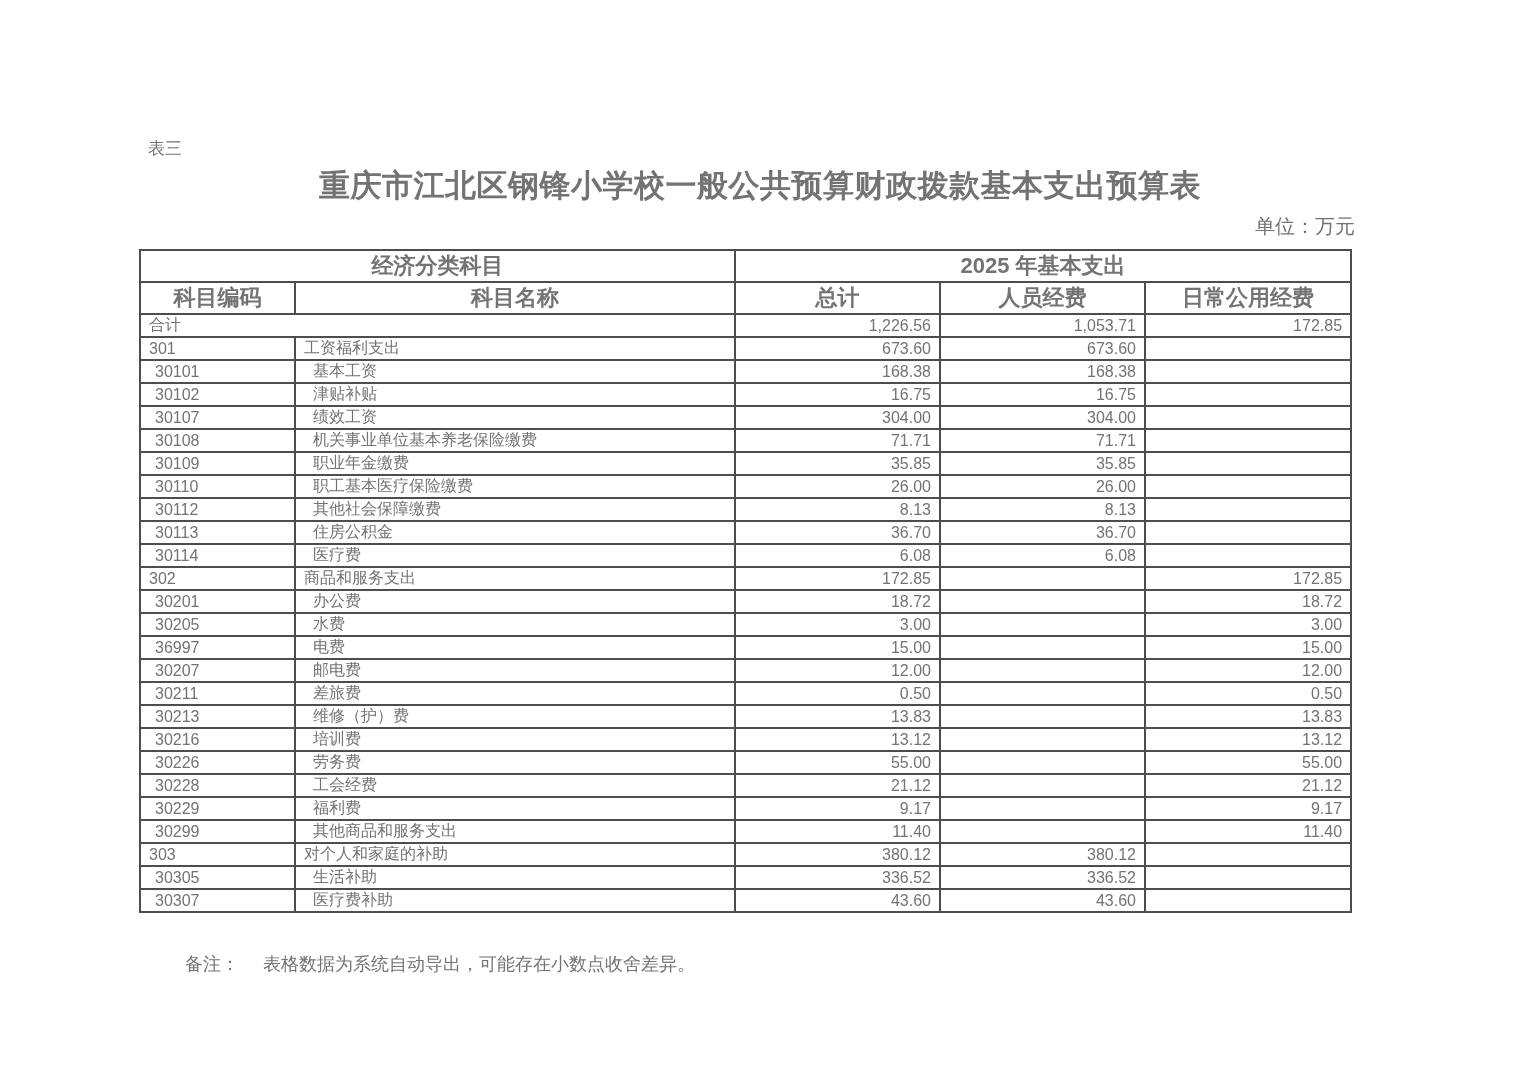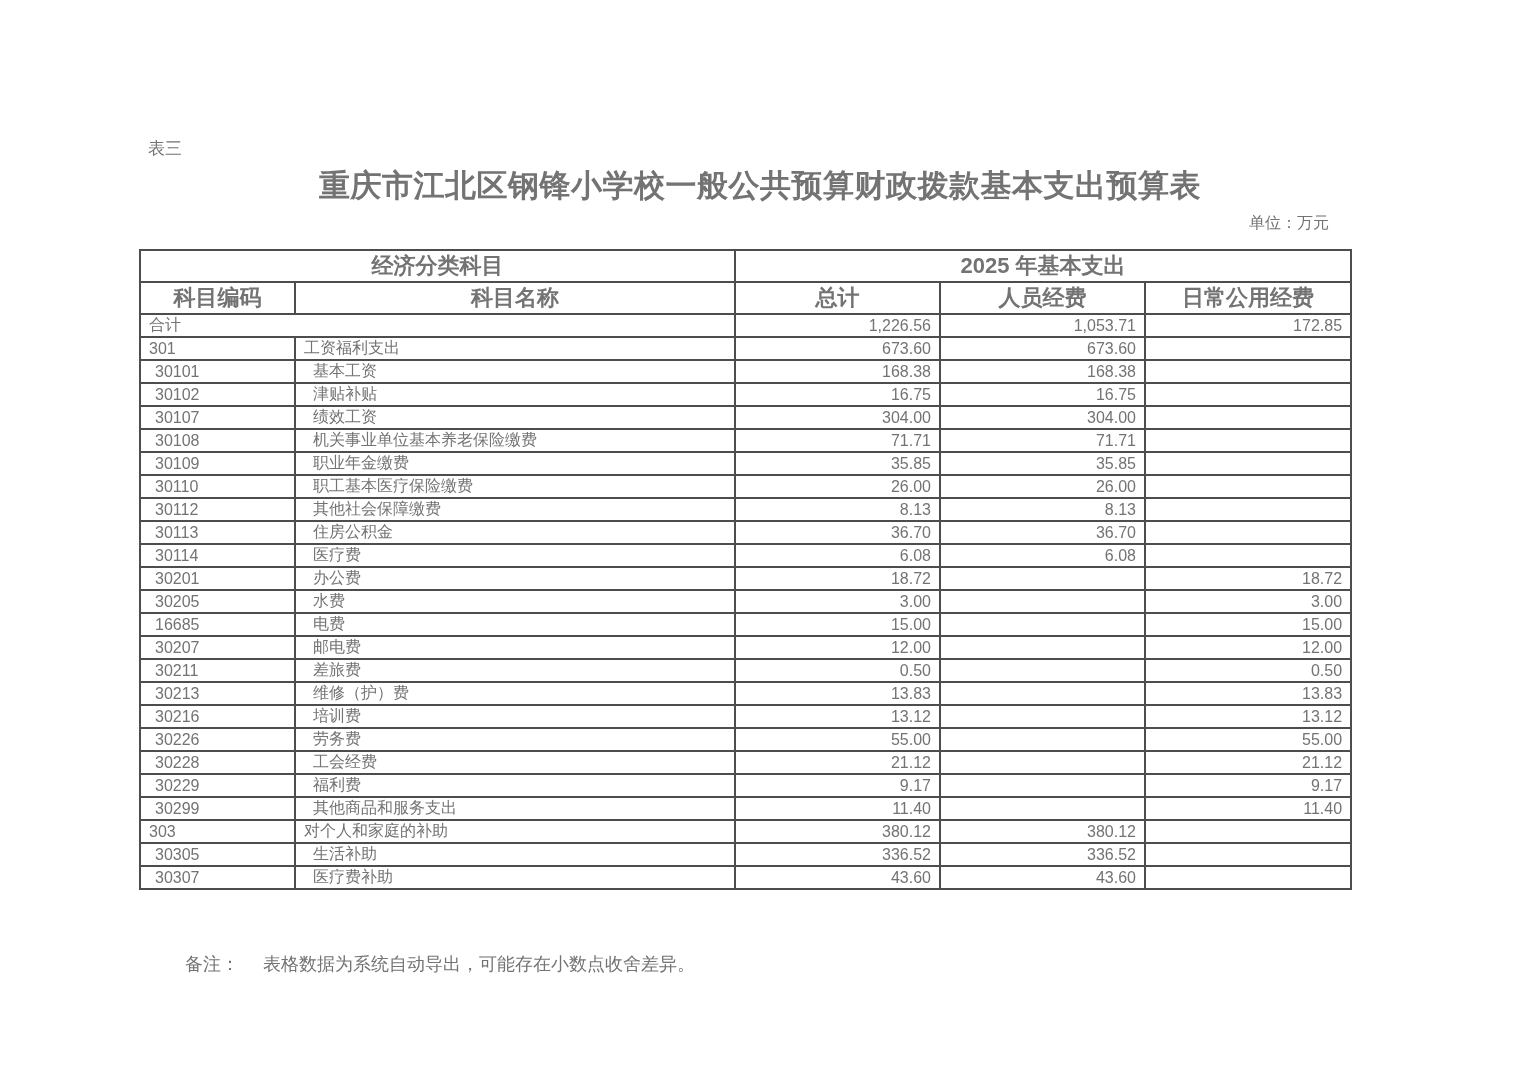--- a/index.html
+++ b/index.html
@@ -26,22 +26,22 @@
     width: 100%;
     text-align: center;
     font-size: 31px;
     font-weight: 700;
     letter-spacing: 0.5px;
     font-family: "Liberation Sans", sans-serif;
   }
   .unit-note {
     position: absolute;
     top: 213px;
-    right: 191px;
-    font-size: 16px;
+    right: 165px;
+    font-size: 20px;
     font-family: "DejaVu Serif", serif;
   }
   table.budget {
     position: absolute;
     left: 139px;
     top: 249px;
     width: 1211px;
     border-collapse: collapse;
     table-layout: fixed;
   }
@@ -183,36 +183,43 @@
     <td class="c-num">36.70</td>
     <td class="c-num"></td>
   </tr>
         <tr class="lvl2">
     <td class="c-code">30114</td>
     <td class="c-name">医疗费</td>
     <td class="c-num">6.08</td>
     <td class="c-num">6.08</td>
     <td class="c-num"></td>
   </tr>
+        <tr class="lvl1">
+    <td class="c-code">302</td>
+    <td class="c-name">商品和服务支出</td>
+    <td class="c-num">172.85</td>
+    <td class="c-num"></td>
+    <td class="c-num">172.85</td>
+  </tr>
         <tr class="lvl2">
     <td class="c-code">30201</td>
     <td class="c-name">办公费</td>
     <td class="c-num">18.72</td>
     <td class="c-num"></td>
     <td class="c-num">18.72</td>
   </tr>
         <tr class="lvl2">
     <td class="c-code">30205</td>
     <td class="c-name">水费</td>
     <td class="c-num">3.00</td>
     <td class="c-num"></td>
     <td class="c-num">3.00</td>
   </tr>
         <tr class="lvl2">
-    <td class="c-code">16685</td>
+    <td class="c-code">36997</td>
     <td class="c-name">电费</td>
     <td class="c-num">15.00</td>
     <td class="c-num"></td>
     <td class="c-num">15.00</td>
   </tr>
         <tr class="lvl2">
     <td class="c-code">30207</td>
     <td class="c-name">邮电费</td>
     <td class="c-num">12.00</td>
     <td class="c-num"></td>

